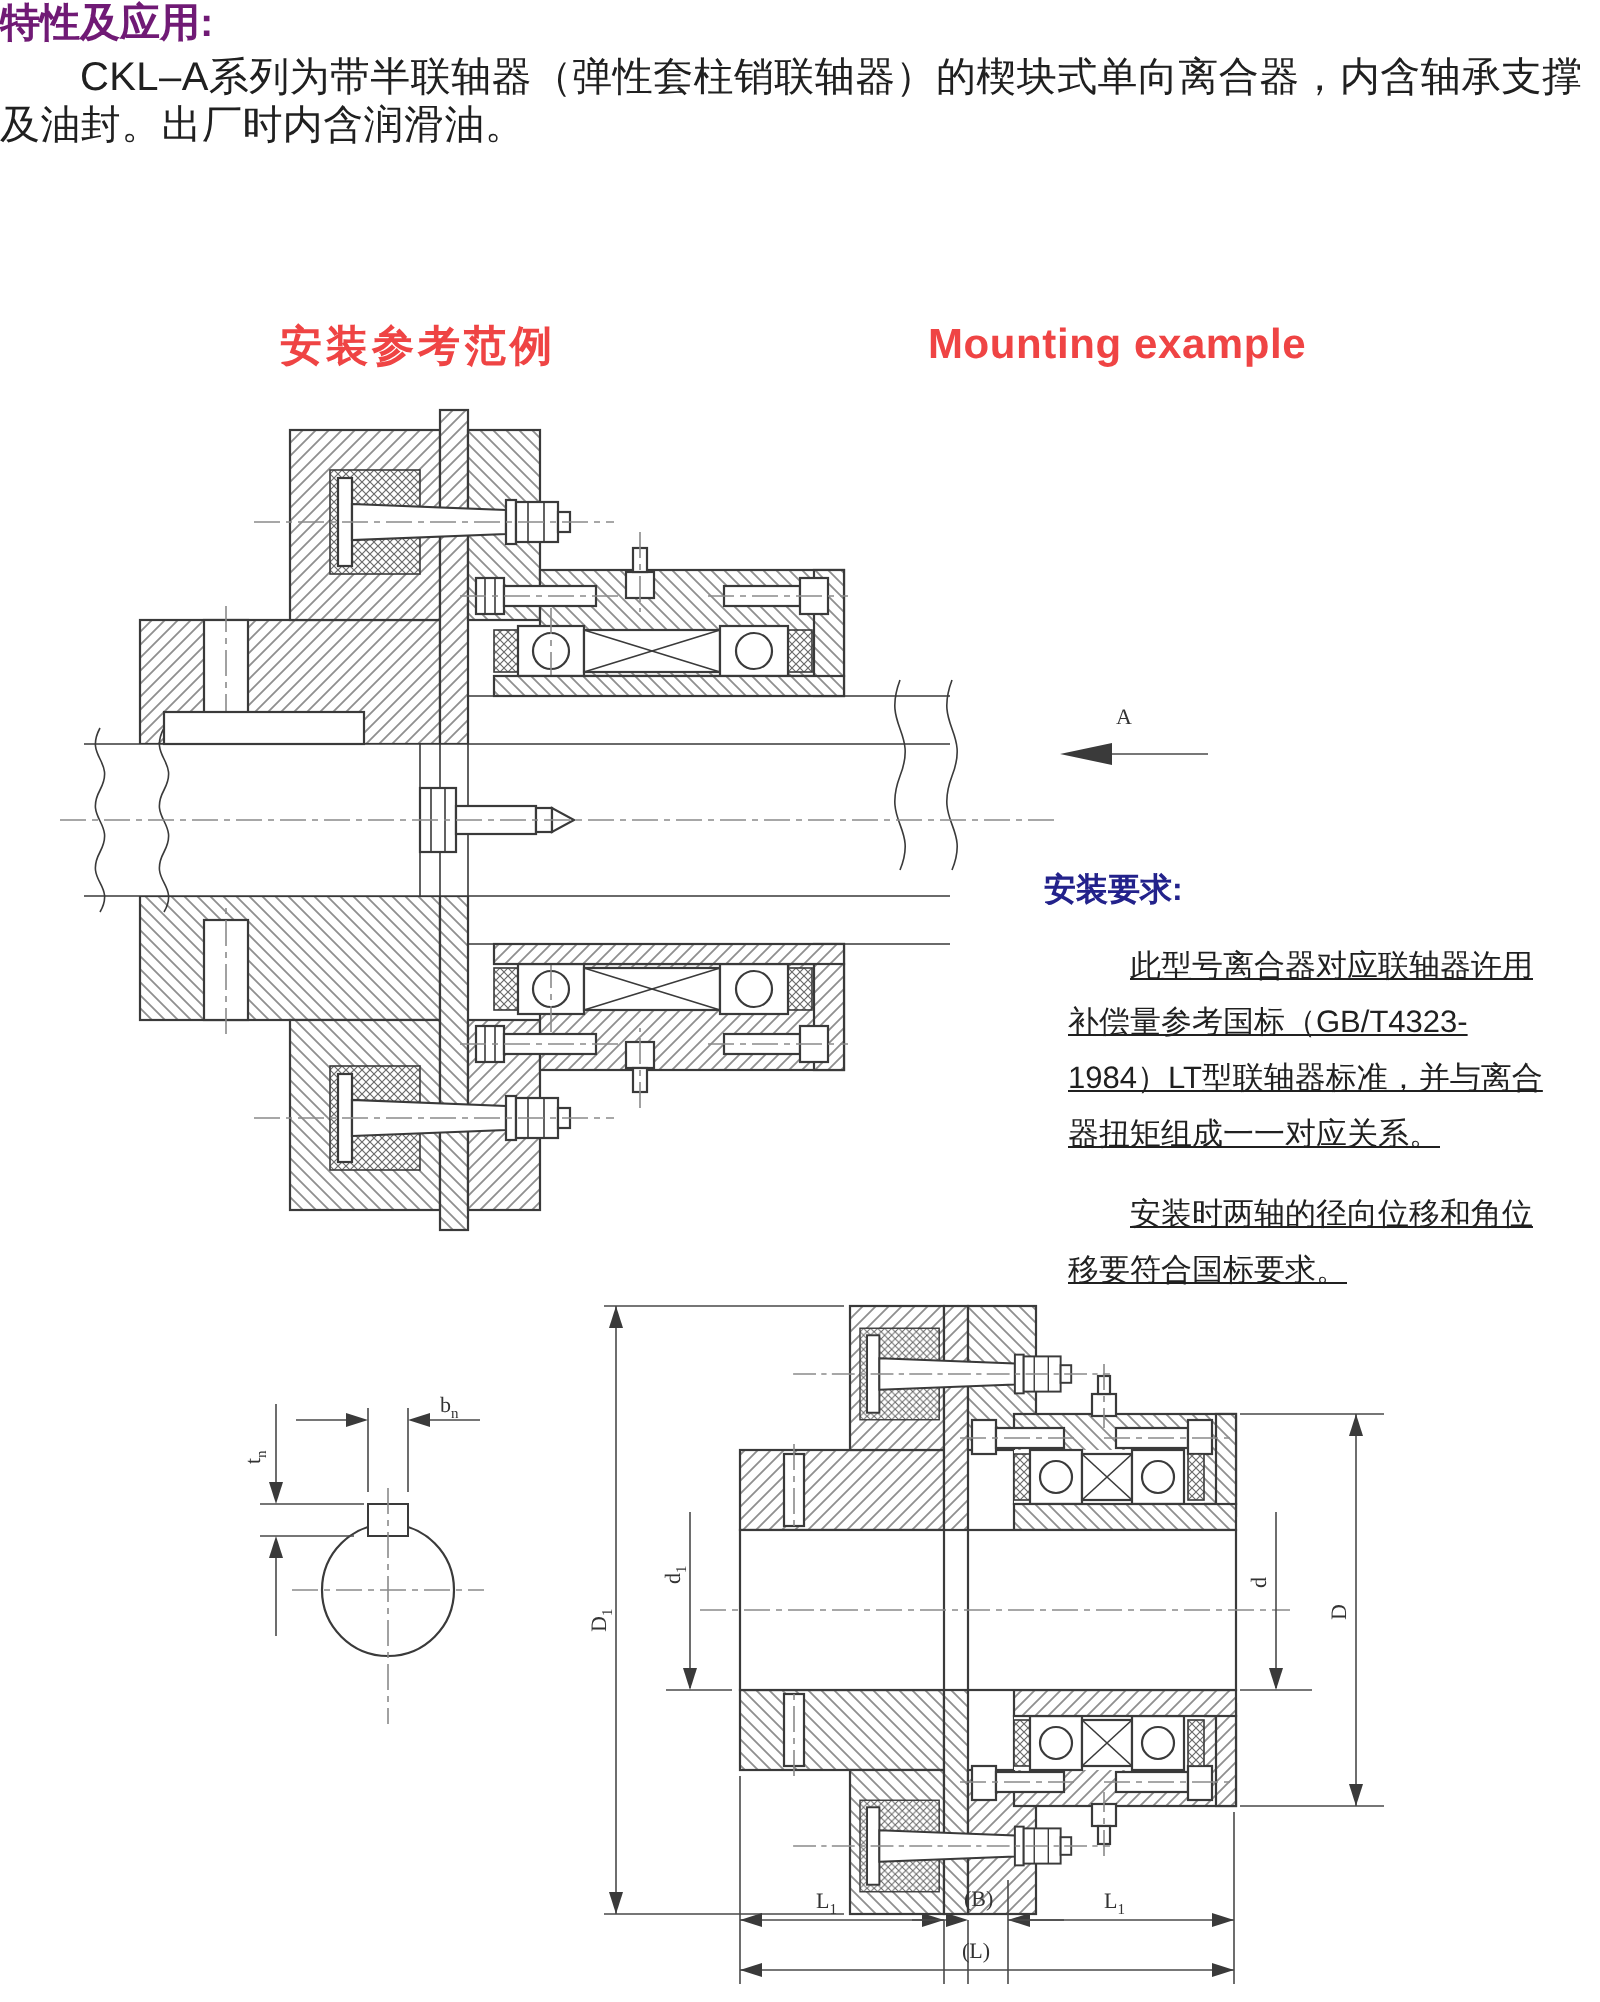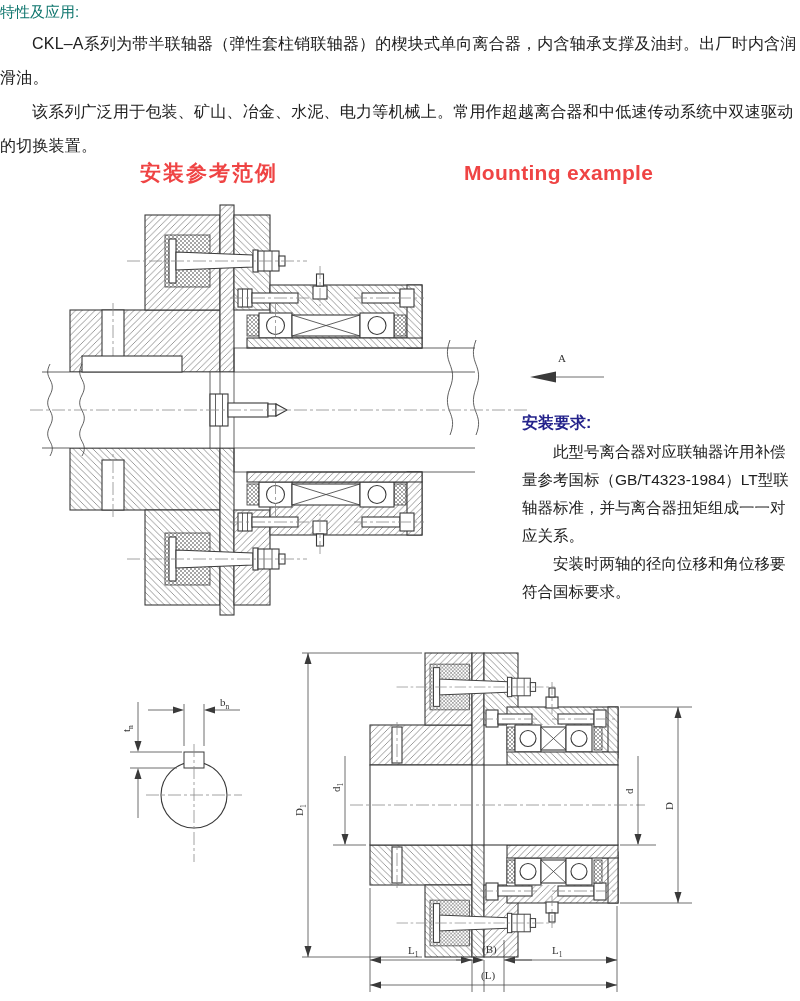--- a/index.html
+++ b/index.html
@@ -2,48 +2,47 @@
 <html><head>
 <meta charset="utf-8">
 <style>
   html,body{margin:0;padding:0;}
   body{
     width:800px;height:1001px;position:relative;background:#ffffff;
     font-family:"Liberation Sans","DejaVu Sans",sans-serif;
     color:#202020;overflow:hidden;
   }
   .intro{position:absolute;left:0;top:1px;width:798px;}
-  .intro h1{font-size:15px;font-weight:normal;color:#0f766e;margin:0 0 4px 0;line-height:22px;}
-  .intro p{margin:0;font-size:16px;line-height:34px;text-indent:2em;letter-spacing:0.2px;}
+  .intro h1{font-size:20px;font-weight:bold;color:#701a75;margin:0 0 4px 0;line-height:22px;}
+  .intro p{margin:0;font-size:20px;line-height:24px;text-indent:2em;letter-spacing:0.2px;}
   .sec-title{position:absolute;font-weight:bold;color:#ef4444;white-space:nowrap;}
   .sec-title.zh{left:140px;top:159px;font-size:21px;letter-spacing:2px;}
   .sec-title.en{left:464px;top:161px;font-size:21px;letter-spacing:0.3px;}
-  .req{position:absolute;left:522px;top:411px;width:268px;}
+  .req{position:absolute;left:522px;top:434px;width:268px;}
   .req h2{font-size:16px;font-weight:bold;color:#23228b;margin:0 0 3px 0;line-height:24px;}
-  .req p{margin:0;font-size:15.5px;line-height:28px;text-indent:2em;}
+  .req p{margin:12px;font-size:15.5px;line-height:28px;text-indent:2em;text-decoration:underline;}
   svg.fig{position:absolute;}
   .ol{fill:#ffffff;stroke:#3a3a3a;stroke-width:1.1;}
   .hA{fill:url(#hA);stroke:#3a3a3a;stroke-width:1.1;}
   .hB{fill:url(#hB);stroke:#3a3a3a;stroke-width:1.1;}
   .cx{fill:url(#cx);stroke:#3a3a3a;stroke-width:0.8;}
   .wf{fill:#ffffff;stroke:none;}
   .thin{stroke:#3a3a3a;stroke-width:0.8;fill:none;}
   .cl{stroke:#8a8a8a;stroke-width:0.8;fill:none;stroke-dasharray:13 3 3 3;}
   .dim{stroke:#4a4a4a;stroke-width:0.8;fill:none;}
   .arr{fill:#3a3a3a;stroke:none;}
   .dimt{font-family:"Liberation Serif","DejaVu Serif",serif;font-size:11px;fill:#333;}
   .dimt .sub{font-size:7.5px;}
 </style>
 </head>
 <body>
 
 <div class="intro">
   <h1>特性及应用:</h1>
   <p>CKL–A系列为带半联轴器（弹性套柱销联轴器）的楔块式单向离合器，内含轴承支撑及油封。出厂时内含润滑油。</p>
-  <p>该系列广泛用于包装、矿山、冶金、水泥、电力等机械上。常用作超越离合器和中低速传动系统中双速驱动的切换装置。</p>
 </div>
 
 <span class="sec-title zh">安装参考范例</span>
 <span class="sec-title en">Mounting example</span>
 
 <svg class="fig" style="left:30px;top:200px;" width="580" height="425" viewBox="0 0 580 425">
   <defs>
     <pattern id="hA" width="6.5" height="6.5" patternUnits="userSpaceOnUse">
       <rect width="6.5" height="6.5" fill="#ffffff"></rect>
       <path d="M-1,1 L1,-1 M0,6.5 L6.5,0 M5.5,7.5 L7.5,5.5" stroke="#8f8f8f" stroke-width="0.9"></path>

